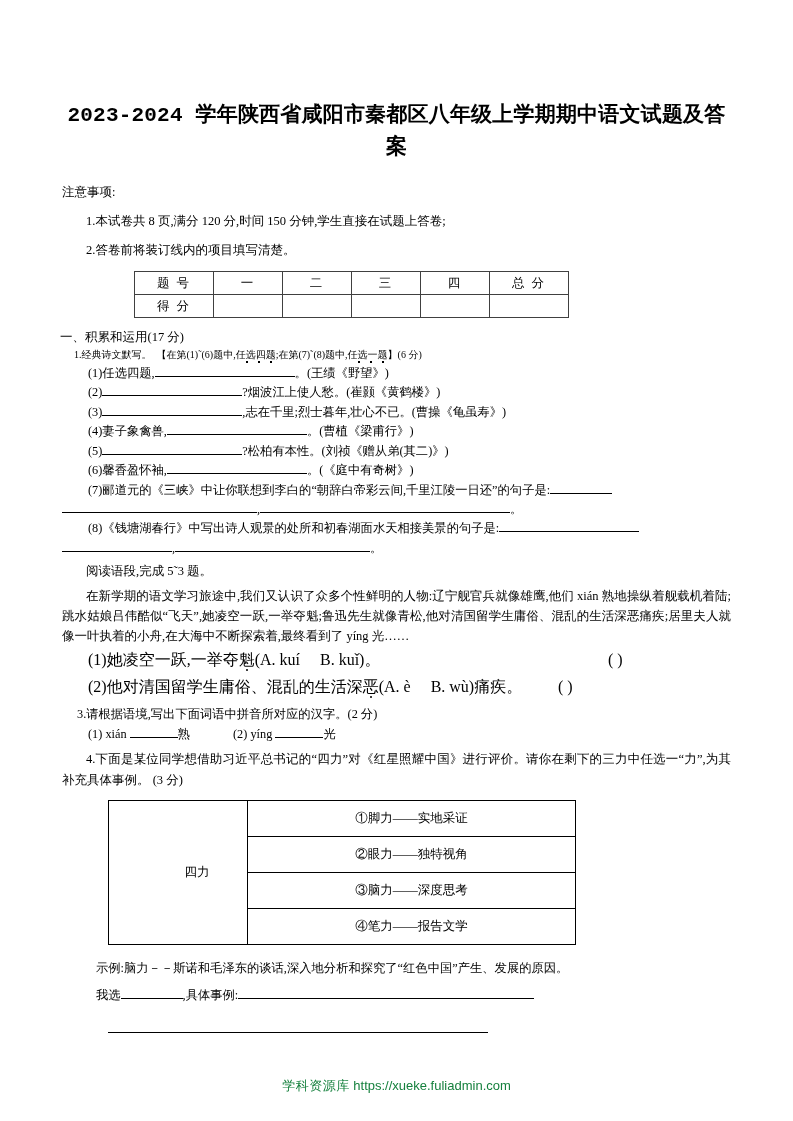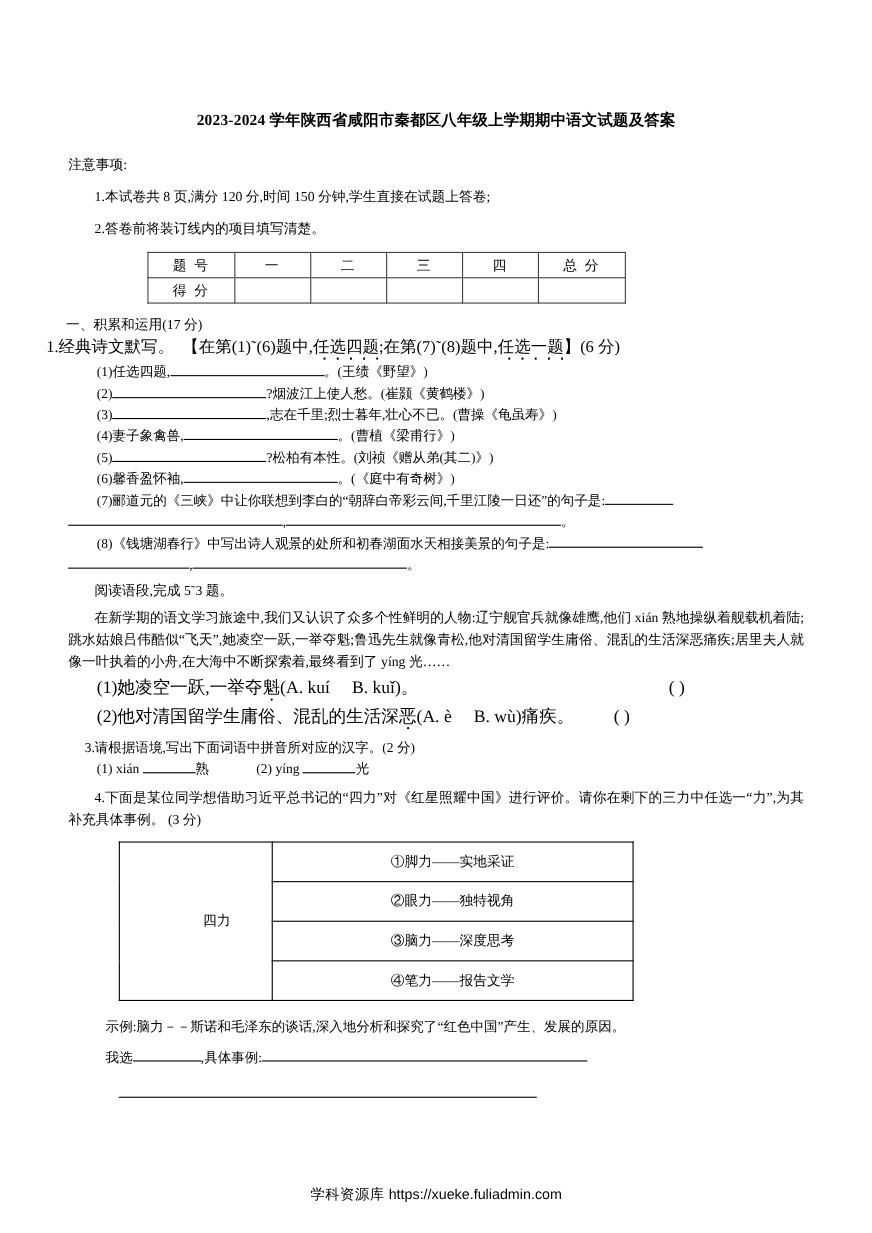--- a/index.html
+++ b/index.html
@@ -16,27 +16,28 @@
     overflow: hidden;
   }
   .page {
     position: absolute;
     left: 0; top: 0;
     width: 793px;
     height: 1121px;
     padding: 0;
   }
   .doc-title {
-    font-size: 14px;
+    font-size: 21px;
     font-weight: bold;
     text-align: center;
     line-height: 1.5;
     margin: 0;
     padding: 100px 62px 0 62px;
     letter-spacing: 0.2px;
+    font-family: Liberation Mono, monospace;
   }
   .notice-head {
     font-size: 12.5px;
     margin: 20px 0 0 62px;
     line-height: 1.5;
   }
   .notice-item {
     font-size: 12.5px;
     margin: 10px 0 0 86px;
     line-height: 1.5;
@@ -62,23 +63,23 @@
   table.score-table td.c4 { width: 68px; }
   table.score-table td.c5 { width: 78px; }
 
   .sec-head {
     font-size: 12.5px;
     margin: 10px 0 0 60px;
     line-height: 1.45;
     font-weight: normal;
   }
   .q-line {
-    font-size: 15px;
+    font-size: 10px;
     line-height: 1.45;
-    margin: 2px 0 0 42px;
+    margin: 2px 0 0 74px;
     white-space: nowrap;
   }
   .q-sub {
     font-size: 12.3px;
     line-height: 1.5;
     margin: 1px 0 0 88px;
     white-space: nowrap;
   }
   .emph {
     border-bottom: none;
@@ -172,21 +173,21 @@
     height: 0;
     margin: 26px 0 0 108px;
   }
   .footer {
     position: absolute;
     left: 0;
     bottom: 26px;
     width: 100%;
     text-align: center;
     font-size: 13px;
-    color: #000000;
+    color: #15803d;
     font-family: "Liberation Sans", "DejaVu Sans", sans-serif;
   }
   .footer .wm-cn { letter-spacing: 0.5px; }
 </style>
 </head>
 <body>
 
 <div class="page">
 
   <div class="doc-title">2023-2024 学年陕西省咸阳市秦都区八年级上学期期中语文试题及答案</div>

